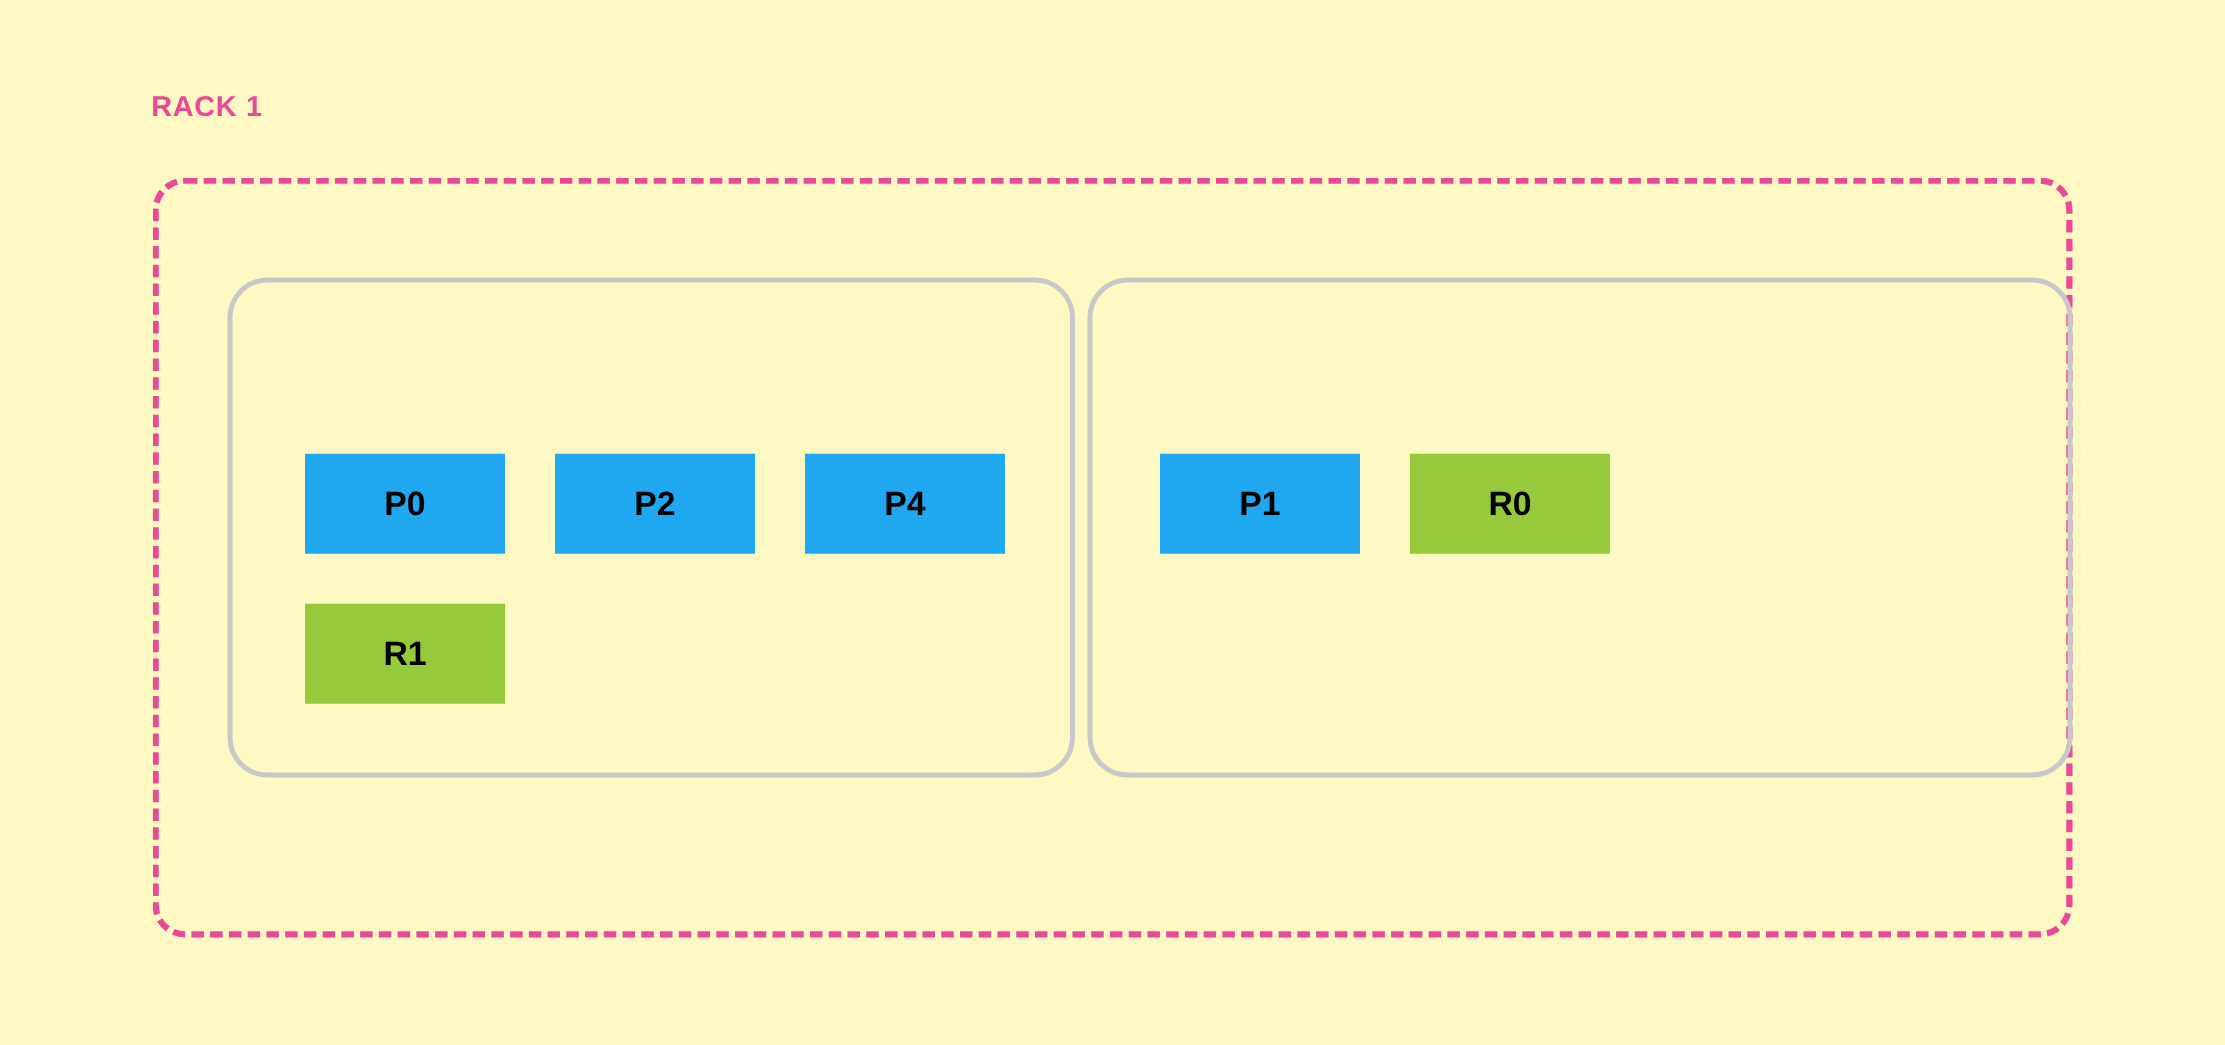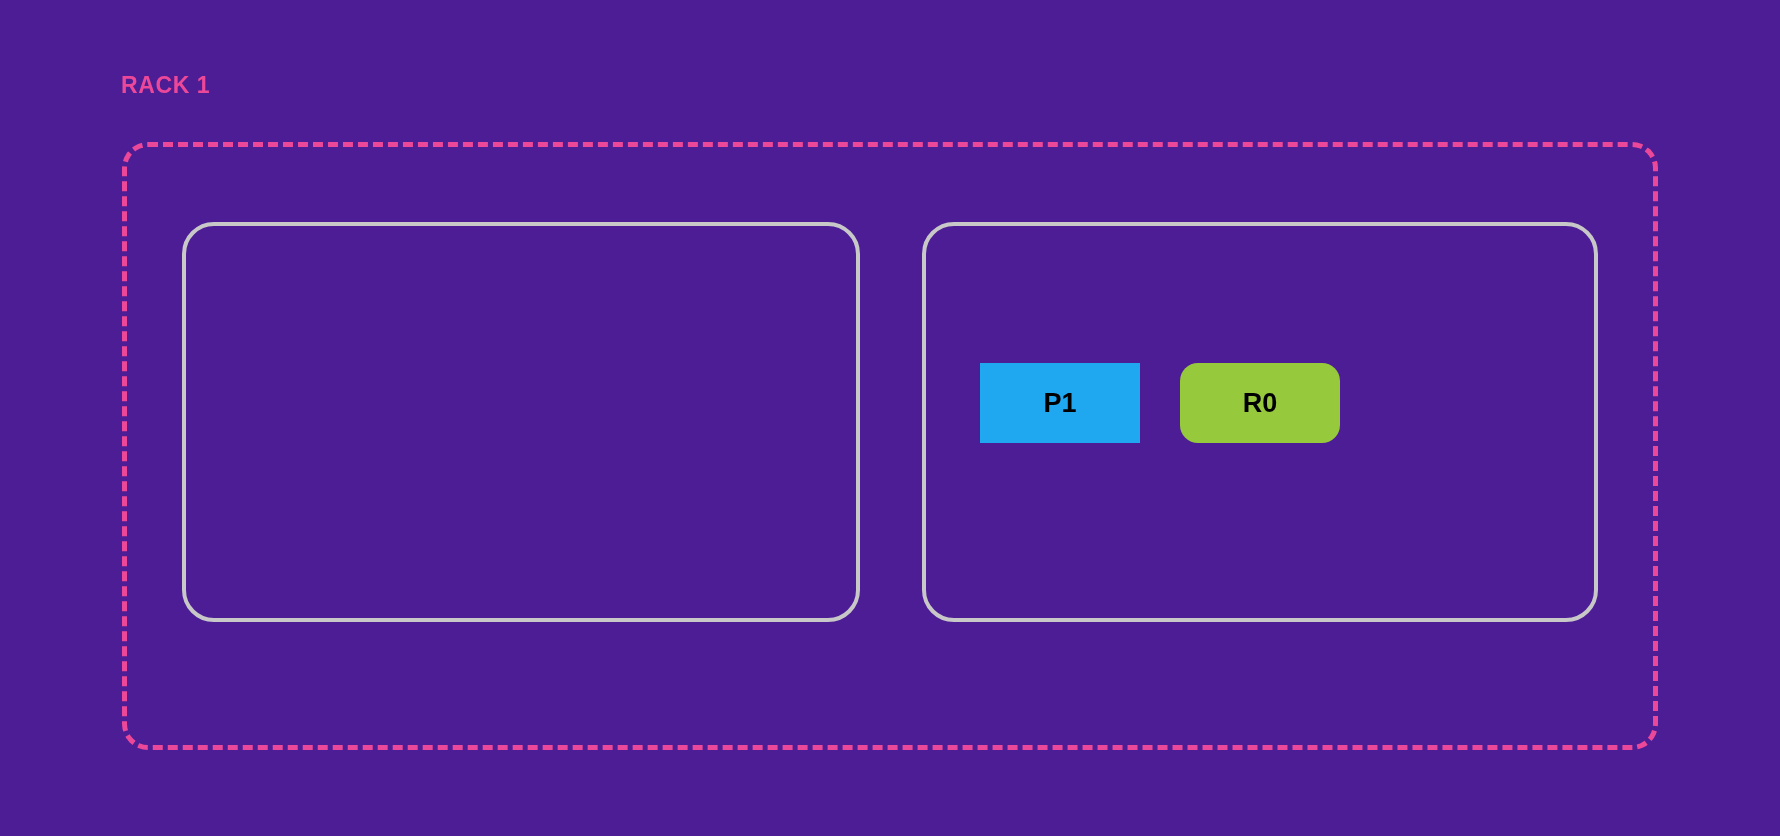--- a/index.html
+++ b/index.html
@@ -7,21 +7,21 @@
     padding: 0;
     background: #000000;
   }
   body {
     font-family: "Liberation Sans", "DejaVu Sans", sans-serif;
   }
   #canvas {
     position: relative;
     width: 1780px;
     height: 836px;
-    background: #4c1d95;
+    background: #fef9c3;
     overflow: hidden;
   }
 
   
   .rack-label {
     position: absolute;
     left: 121px;
     top: 74px;
     font-size: 23px;
     font-weight: bold;
@@ -48,21 +48,21 @@
   .node {
     position: absolute;
     top: 222px;
     height: 400px;
     box-sizing: border-box;
     border: 4px solid #c8c8c8;
     border-radius: 32px;
     background: transparent;
   }
   .node-left  { left: 182px; width: 678px; }
-  .node-right { left: 922px; width: 676px; }
+  .node-right { left: 870px; width: 788px; }
 
   
   .shard-row {
     position: absolute;
     display: flex;
     gap: 40px;
     height: 80px;
   }
   .row-primary  { top: 137px; }
   .row-replica  { top: 257px; }
@@ -75,34 +75,40 @@
     display: flex;
     align-items: center;
     justify-content: center;
     font-size: 27px;
     font-weight: bold;
     color: #000000;
     line-height: 1;
     box-sizing: border-box;
   }
   .shard.primary { background: #1fa8ef; }
-  .shard.replica { background: #97c93d; border-radius: 18px; }
+  .shard.replica { background: #97c93d; }
   .shard.empty   { background: transparent; }
 </style>
 </head>
 <body>
 
 <div id="canvas">
 
   <div class="rack-label">RACK 1</div>
 
   <div class="rack-boundary"></div>
 
   <div class="node node-left">
+    <div class="shard-row row-primary">
+      <div class="shard primary">P0</div>
+      <div class="shard primary">P2</div>
+      <div class="shard primary">P4</div>
+    </div>
     <div class="shard-row row-replica">
+      <div class="shard replica">R1</div>
       <div class="shard empty"></div>
     </div>
   </div>
 
   <div class="node node-right">
     <div class="shard-row row-primary">
       <div class="shard primary">P1</div>
       <div class="shard replica">R0</div>
     </div>
     <div class="shard-row row-replica">

